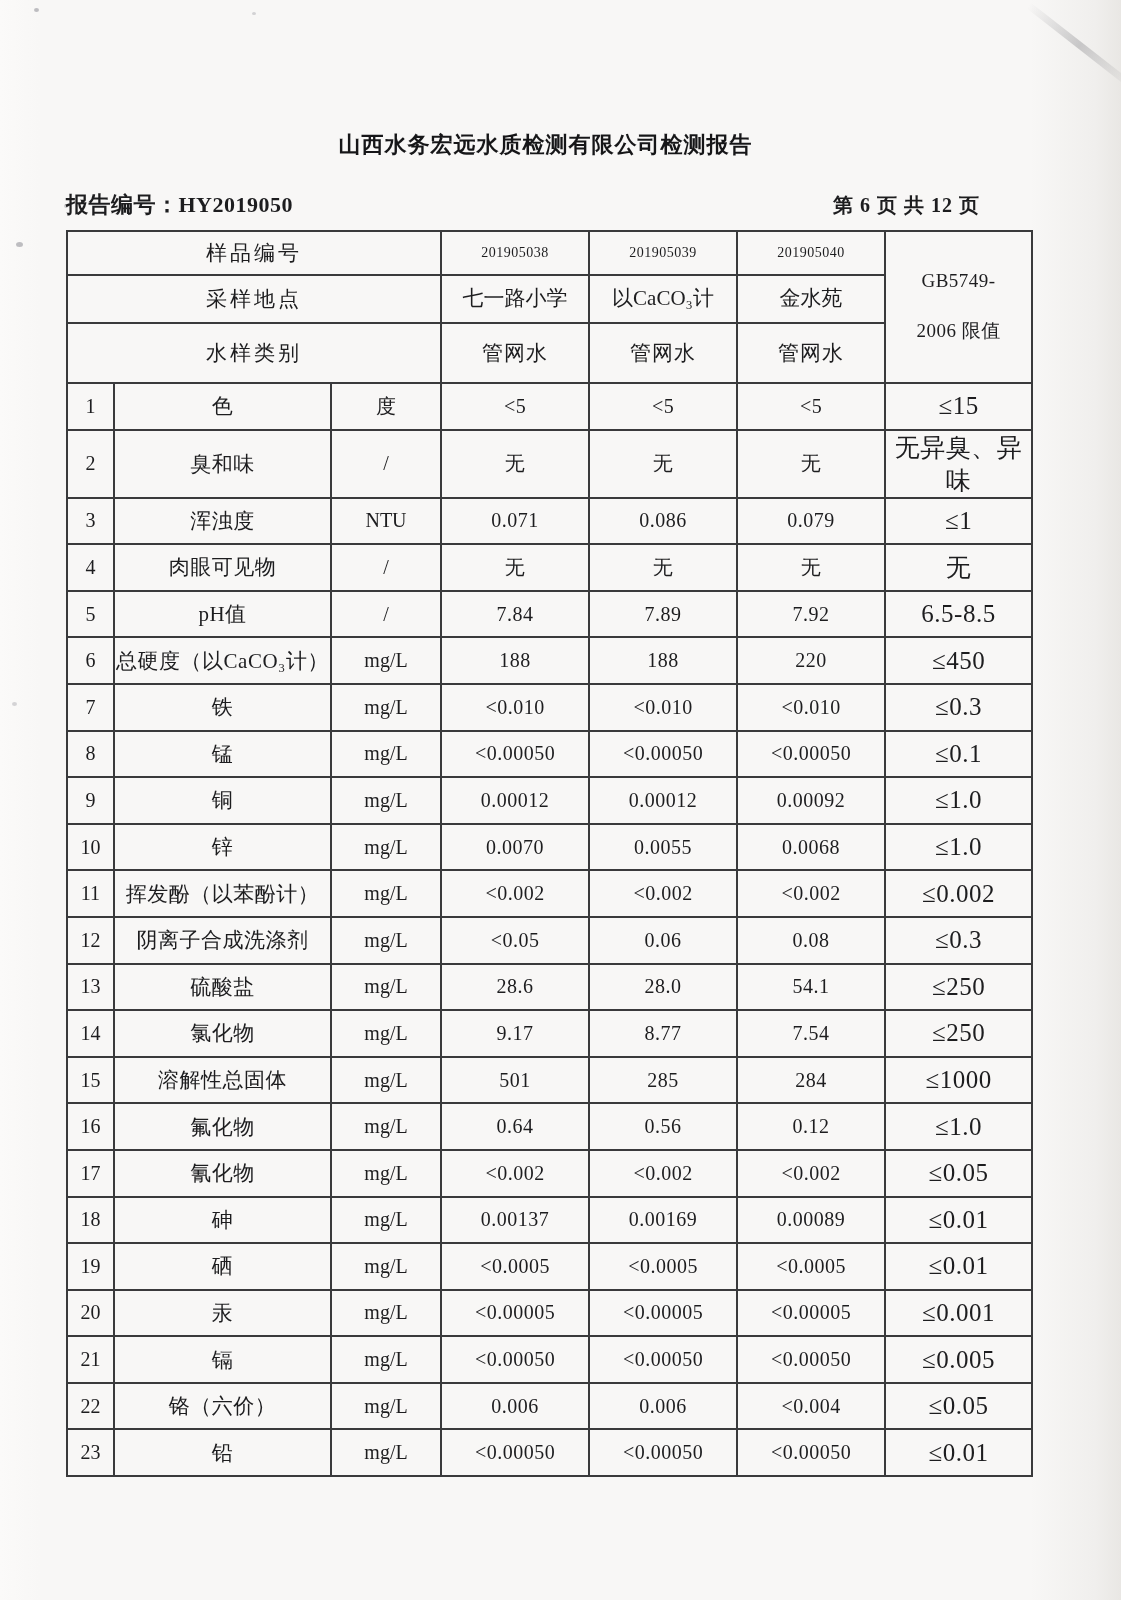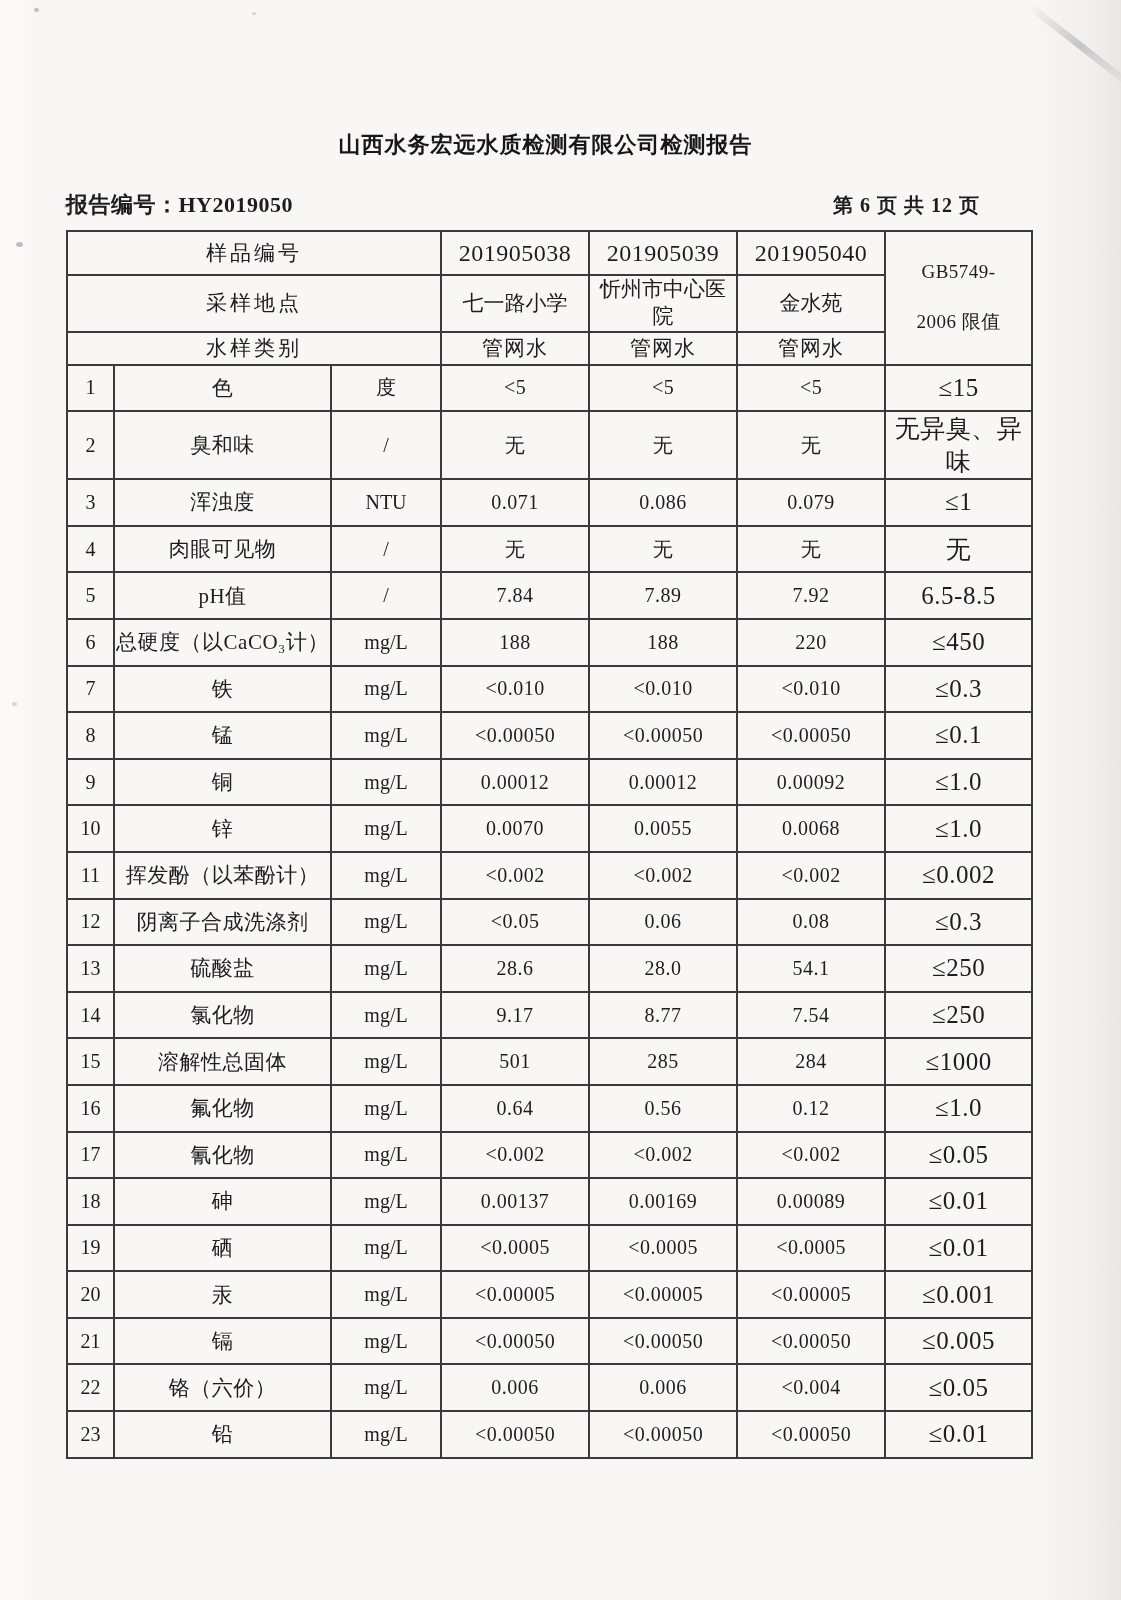--- a/index.html
+++ b/index.html
@@ -79,27 +79,27 @@
   table.report td, table.report th {
     border: 2px solid #3a3a3c;
     padding: 0;
     text-align: center;
     vertical-align: middle;
     font-weight: normal;
     overflow: hidden;
   }
   thead tr.h-row-a { height: 44px; }
   thead tr.h-row-b { height: 48px; }
-  thead tr.h-row-c { height: 33px; }
+  thead tr.h-row-c { height: 60px; }
   tbody tr { height: 46.6px; }
   th.h-label {
     font-size: 21px;
     letter-spacing: 3px;
   }
-  td.h-sample-no { font-size: 24px; letter-spacing: .5px; margin-left: 8px; }
+  td.h-sample-no { font-size: 14px; letter-spacing: .5px; margin-left: 8px; }
   td.h-location  { font-size: 21px; line-height: 1.3; padding: 0 12px; }
   td.h-type     { font-size: 21px; letter-spacing: 1px; }
   td.h-limit-head {
     font-size: 19px;
     letter-spacing: .5px;
     margin-left: 28px;
   }
   .limit-head-inner {
     display: flex;
     flex-direction: column;
@@ -155,21 +155,21 @@
         <td class="h-limit-head" rowspan="3">
           <div class="limit-head-inner">
             <span>GB5749-</span>
             <span>2006 限值</span>
           </div>
         </td>
       </tr>
       <tr class="h-row-b">
         <th class="h-label" colspan="3">采样地点</th>
         <td class="h-location">七一路小学</td>
-        <td class="h-location">忻州市中心医院</td>
+        <td class="h-location">以CaCO₃计</td>
         <td class="h-location">金水苑</td>
       </tr>
       <tr class="h-row-c">
         <th class="h-label" colspan="3">水样类别</th>
         <td class="h-type">管网水</td>
         <td class="h-type">管网水</td>
         <td class="h-type">管网水</td>
       </tr>
     </thead>
     <tbody>

